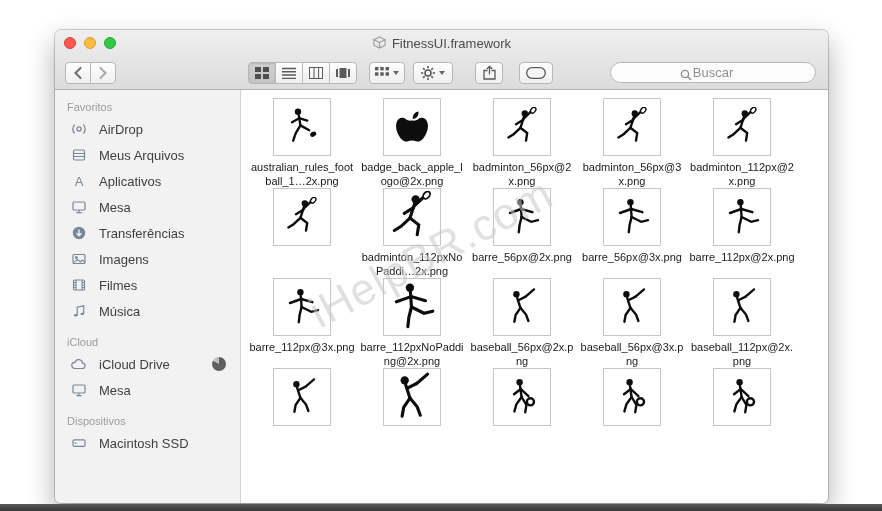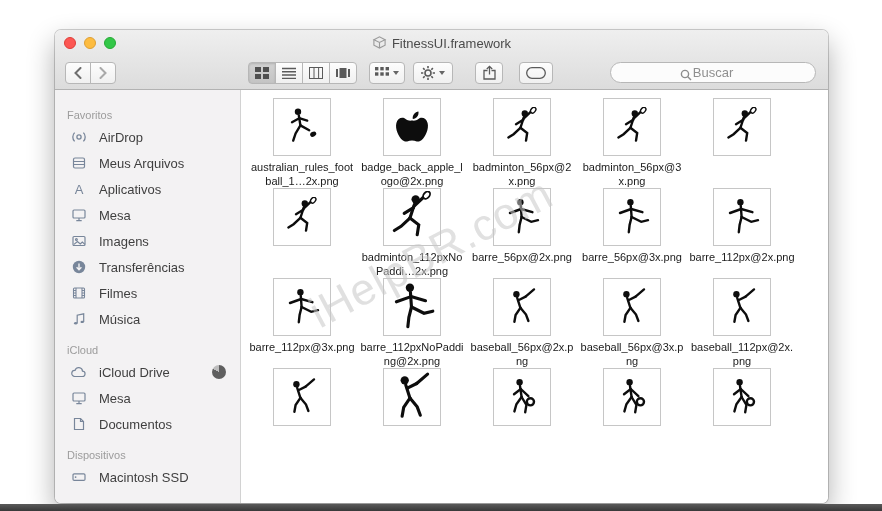--- a/index.html
+++ b/index.html
@@ -56,21 +56,21 @@
   .search input {
     width:100%; height:100%; border:none; outline:none; background:transparent;
     text-align:center; font-size:13px; color:#0f172a; font-family:"Liberation Sans",sans-serif;
   }
   .search input::placeholder { color:#8f8f8f; }
   .search .mag { position:absolute; left:calc(50% - 33px); top:4px; pointer-events:none; }
   
   .win-body { flex:1; display:flex; min-height:0; }
   .sidebar {
     width:186px; flex:0 0 186px; background:#f3f2f3; border-right:1px solid #d2d2d2;
-    padding-top:16px; overflow:hidden; font-size:13px; color:#3f3f3f;
+    padding-top:8px; overflow:hidden; font-size:13px; color:#3f3f3f;
   }
   .sb-header { font-size:11px; color:#9c9c9c; padding:3px 0 3px 12px; margin-top:9px; }
   .sb-header:first-child { margin-top:0; }
   .sb-item { display:flex; align-items:center; gap:12px; height:26px; padding-left:15px; position:relative; cursor:default; }
   .sb-item .sicon { width:17px; height:17px; display:flex; align-items:center; justify-content:center; color:#78869a; }
   .sb-badge { position:absolute; right:14px; top:6px; width:14px; height:14px; border-radius:50%;
     background:conic-gradient(#5f5f5f 0 82%, #bdbdbd 82% 100%); }
   .content { flex:1; position:relative; background:#fff; overflow:hidden; }
   .grid { display:grid; grid-template-columns:repeat(5,110px); padding:8px 0 0 6px; position:relative; z-index:1; }
   .cell { width:110px; display:flex; flex-direction:column; align-items:center; }
@@ -246,41 +246,41 @@
                 <rect x="2" y="3" width="12" height="8" rx="1"></rect>
                 <path d="M8 11v2.2M5.3 13.6h5.4"></path>
               </g>
             </svg>
           </span>
           <span class="sb-label">Mesa</span>
         </div>
         <div class="sb-item">
           <span class="sicon">
             <svg width="16" height="16" viewBox="0 0 16 16">
+              <circle cx="8" cy="8" r="6.2" fill="currentColor"></circle>
+              <path d="M8 4.6v6M5.6 8.3 8 10.7l2.4-2.4" stroke="#f3f2f3" stroke-width="1.4" fill="none"></path>
+            </svg>
+          </span>
+          <span class="sb-label">Transferências</span>
+        </div>
+        <div class="sb-item">
+          <span class="sicon">
+            <svg width="16" height="16" viewBox="0 0 16 16">
               <g fill="none" stroke="currentColor" stroke-width="1.2">
                 <rect x="2" y="3.5" width="12" height="9" rx="1"></rect>
                 <circle cx="5.4" cy="6.4" r="0.9"></circle>
                 <path d="M3 11.4l3.4-2.9 2.9 2.4 2-1.8 2.6 2.3"></path>
               </g>
             </svg>
           </span>
           <span class="sb-label">Imagens</span>
         </div>
         <div class="sb-item">
           <span class="sicon">
             <svg width="16" height="16" viewBox="0 0 16 16">
-              <circle cx="8" cy="8" r="6.2" fill="currentColor"></circle>
-              <path d="M8 4.6v6M5.6 8.3 8 10.7l2.4-2.4" stroke="#f3f2f3" stroke-width="1.4" fill="none"></path>
-            </svg>
-          </span>
-          <span class="sb-label">Transferências</span>
-        </div>
-        <div class="sb-item">
-          <span class="sicon">
-            <svg width="16" height="16" viewBox="0 0 16 16">
               <g fill="none" stroke="currentColor" stroke-width="1.1">
                 <rect x="2.5" y="3" width="11" height="10" rx="1"></rect>
                 <path d="M5 3v10M11 3v10M2.5 5.5H5M2.5 8H5M2.5 10.5H5M11 5.5h2.5M11 8h2.5M11 10.5h2.5"></path>
               </g>
             </svg>
           </span>
           <span class="sb-label">Filmes</span>
         </div>
         <div class="sb-item">
           <span class="sicon">
@@ -305,31 +305,20 @@
         <div class="sb-item">
           <span class="sicon">
             <svg width="16" height="16" viewBox="0 0 16 16">
               <g fill="none" stroke="currentColor" stroke-width="1.2">
                 <rect x="2" y="3" width="12" height="8" rx="1"></rect>
                 <path d="M8 11v2.2M5.3 13.6h5.4"></path>
               </g>
             </svg>
           </span>
           <span class="sb-label">Mesa</span>
-        </div>
-        <div class="sb-item">
-          <span class="sicon">
-            <svg width="16" height="16" viewBox="0 0 16 16">
-              <g fill="none" stroke="currentColor" stroke-width="1.2">
-                <path d="M3.5 2.5h6l3 3v8h-9z"></path>
-                <path d="M9.5 2.5v3h3"></path>
-              </g>
-            </svg>
-          </span>
-          <span class="sb-label">Documentos</span>
         </div>
         <div class="sb-header">Dispositivos</div>
         <div class="sb-item">
           <span class="sicon">
             <svg width="16" height="16" viewBox="0 0 16 16">
               <g fill="none" stroke="currentColor" stroke-width="1.2">
                 <rect x="2" y="4.8" width="12" height="6.6" rx="1.2"></rect>
               </g>
               <circle cx="4.6" cy="8.1" r="0.9" fill="currentColor"></circle>
             </svg>
@@ -403,20 +392,21 @@
                   <path d="M55 25 C51 36 49 44 46 52"></path>
                   <path d="M54 29 71 13"></path>
                   <path d="M53 32 35 43"></path>
                   <path d="M46 52 63 65 60 84"></path>
                   <path d="M46 52 29 68 16 76"></path>
                 </g>
                 <circle cx="57" cy="16" r="8" fill="#0d0d0d"></circle>
                 <ellipse cx="78" cy="8" rx="5.5" ry="8" transform="rotate(40 78 8)" stroke="#0d0d0d" stroke-width="3.5" fill="none"></ellipse>
               </svg>
             </div>
+            <div class="fname">badminton_112px@2x.png</div>
           </div>
           <div class="cell">
             <div class="thumb">
               <svg viewBox="0 0 100 100">
                 <g stroke="#0d0d0d" stroke-width="6" stroke-linecap="round" fill="none">
                   <path d="M55 25 C51 36 49 44 46 52"></path>
                   <path d="M54 29 71 13"></path>
                   <path d="M53 32 35 43"></path>
                   <path d="M46 52 63 65 60 84"></path>
                   <path d="M46 52 29 68 16 76"></path>

